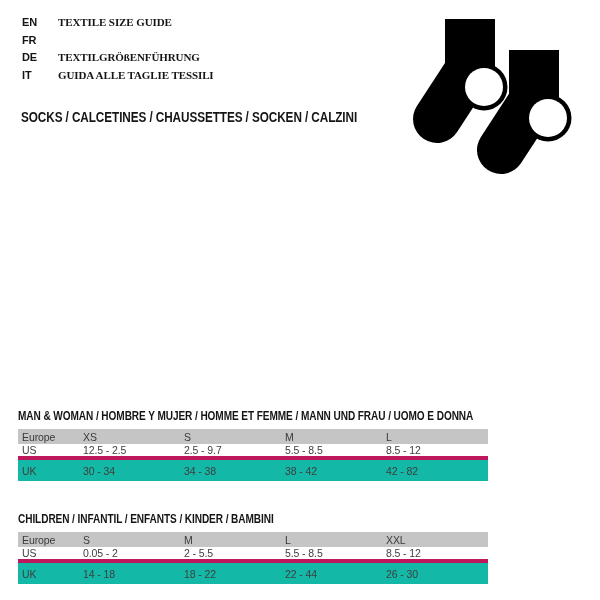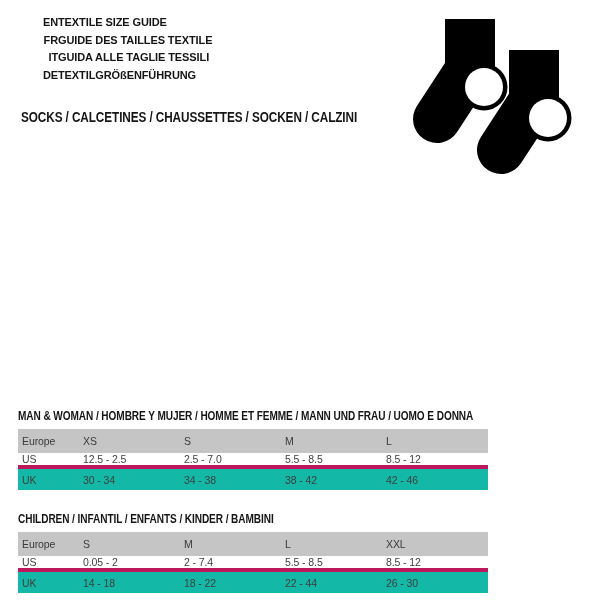--- a/index.html
+++ b/index.html
@@ -4,66 +4,65 @@
 <style>
   html,body{margin:0;padding:0;background:#fff;}
   .page{
     position:relative;width:600px;height:600px;background:#ffffff;overflow:hidden;
     font-family:"Liberation Sans","DejaVu Sans",sans-serif;color:#111;
   }
   
   .lang-list{position:absolute;left:22px;top:13px;}
   .lang-row{display:flex;height:17.7px;align-items:center;font-weight:bold;
     font-size:11px;letter-spacing:-0.1px;color:#151515;}
-  .lang-code{width:36px;flex:0 0 36px;text-align:right;}
-  .lang-label{white-space:nowrap;}
+  .lang-code{width:36px;flex:0 0 36px;}
+  .lang-label{white-space:nowrap;font-family:Liberation Serif, serif;}
   
   .category-line{position:absolute;left:21px;top:107px;height:20px;line-height:20px;
     font-weight:bold;font-size:14px;color:#151515;white-space:nowrap;
     transform:scaleX(0.84);transform-origin:left center;letter-spacing:-0.1px;}
   
   .socks-art{position:absolute;left:400px;top:12px;width:180px;height:170px;}
   
   .tbl-title{position:absolute;left:18px;height:13px;line-height:13px;font-weight:bold;
     font-size:12px;color:#151515;white-space:nowrap;
     transform:scaleX(0.84);transform-origin:left center;letter-spacing:-0.1px;}
   .t1-title{top:410px;}
   .t2-title{top:513px;}
   .size-table{position:absolute;left:18px;width:470px;}
   .t1{top:429px;}
   .t2{top:532px;}
   .st-row{display:flex;align-items:center;font-size:10.5px;color:#3e3e3e;
     letter-spacing:-0.1px;box-sizing:border-box;}
-  .st-row.hdr{height:24px;background:#c5c5c5;color:#3a3a3a;}
+  .st-row.hdr{height:15px;background:#c5c5c5;color:#3a3a3a;}
   .st-row.r-us{height:16px;background:#ffffff;border-bottom:4px solid #be185d;}
   .st-row.r-uk{height:21px;background:#14b8a6;}
   .c-label{width:65px;flex:0 0 65px;padding-left:4px;box-sizing:border-box;text-align:left;}
   .c-val{width:101px;flex:0 0 101px;text-align:left;}
 </style>
 </head>
 <body>
 
 <div class="page">
 
   <div class="lang-list">
     <div class="lang-row">
       <span class="lang-code">EN</span>
       <span class="lang-label">TEXTILE SIZE GUIDE</span>
     </div>
     <div class="lang-row">
       <span class="lang-code">FR</span>
-      <span class="lang-label">GUIDE DES TAILLES TEXTILE</span>
+    </div>
+    <div class="lang-row">
+      <span class="lang-code">DE</span>
+      <span class="lang-label">TEXTILGRÖßENFÜHRUNG</span>
     </div>
     <div class="lang-row">
       <span class="lang-code">IT</span>
       <span class="lang-label">GUIDA ALLE TAGLIE TESSILI</span>
-    </div>
-    <div class="lang-row">
-      <span class="lang-code">DE</span>
-      <span class="lang-label">TEXTILGRÖßENFÜHRUNG</span>
     </div>
   </div>
 
   <div class="category-line">SOCKS / CALCETINES / CHAUSSETTES / SOCKEN / CALZINI</div>
 
   <svg class="socks-art" viewBox="400 12 180 170" xmlns="http://www.w3.org/2000/svg" aria-hidden="true">
     <g id="sock" fill="#000000">
       <rect x="445" y="19" width="50" height="62"></rect>
       <line x1="469" y1="70" x2="437" y2="119" stroke="#000000" stroke-width="48" stroke-linecap="round"></line>
       <circle cx="484" cy="87" r="23.5"></circle>
@@ -77,46 +76,46 @@
     <div class="st-row hdr">
       <span class="c-label">Europe</span>
       <span class="c-val">XS</span>
       <span class="c-val">S</span>
       <span class="c-val">M</span>
       <span class="c-val">L</span>
     </div>
     <div class="st-row r-us">
       <span class="c-label">US</span>
       <span class="c-val">12.5 - 2.5</span>
-      <span class="c-val">2.5 - 7.0</span>
+      <span class="c-val">2.5 - 9.7</span>
       <span class="c-val">5.5 - 8.5</span>
       <span class="c-val">8.5 - 12</span>
     </div>
     <div class="st-row r-uk">
       <span class="c-label">UK</span>
       <span class="c-val">30 - 34</span>
       <span class="c-val">34 - 38</span>
       <span class="c-val">38 - 42</span>
-      <span class="c-val">42 - 46</span>
+      <span class="c-val">42 - 82</span>
     </div>
   </div>
 
   <div class="tbl-title t2-title">CHILDREN / INFANTIL / ENFANTS / KINDER / BAMBINI</div>
   <div class="size-table t2">
     <div class="st-row hdr">
       <span class="c-label">Europe</span>
       <span class="c-val">S</span>
       <span class="c-val">M</span>
       <span class="c-val">L</span>
       <span class="c-val">XXL</span>
     </div>
     <div class="st-row r-us">
       <span class="c-label">US</span>
       <span class="c-val">0.05 - 2</span>
-      <span class="c-val">2 - 7.4</span>
+      <span class="c-val">2 - 5.5</span>
       <span class="c-val">5.5 - 8.5</span>
       <span class="c-val">8.5 - 12</span>
     </div>
     <div class="st-row r-uk">
       <span class="c-label">UK</span>
       <span class="c-val">14 - 18</span>
       <span class="c-val">18 - 22</span>
       <span class="c-val">22 - 44</span>
       <span class="c-val">26 - 30</span>
     </div>

